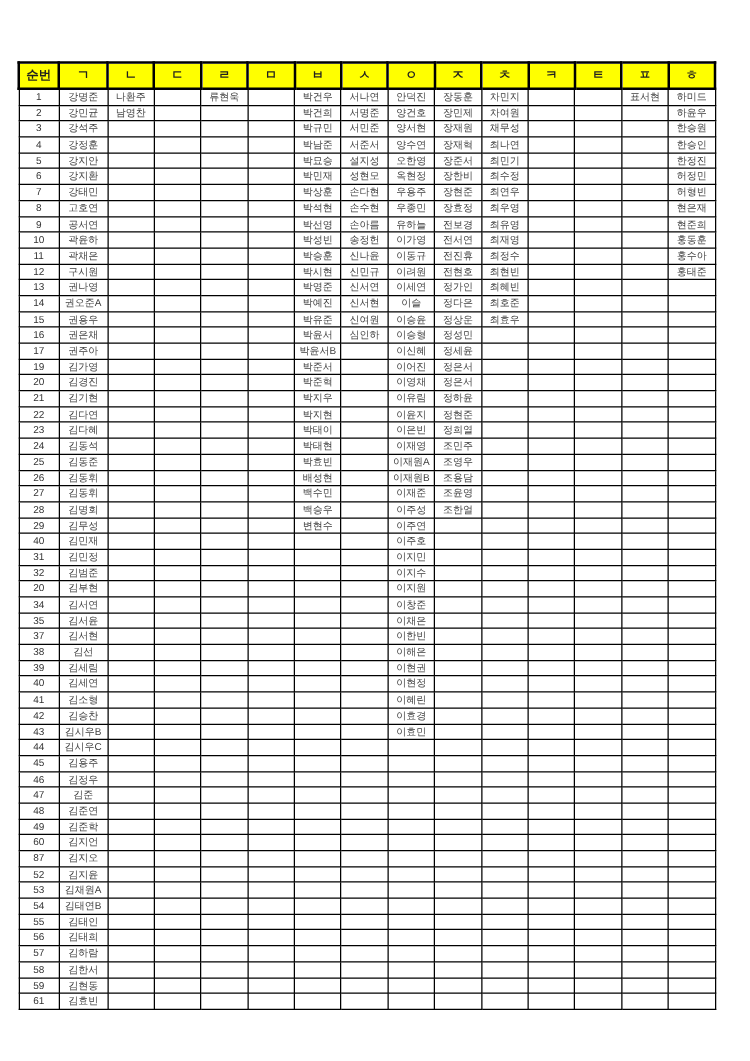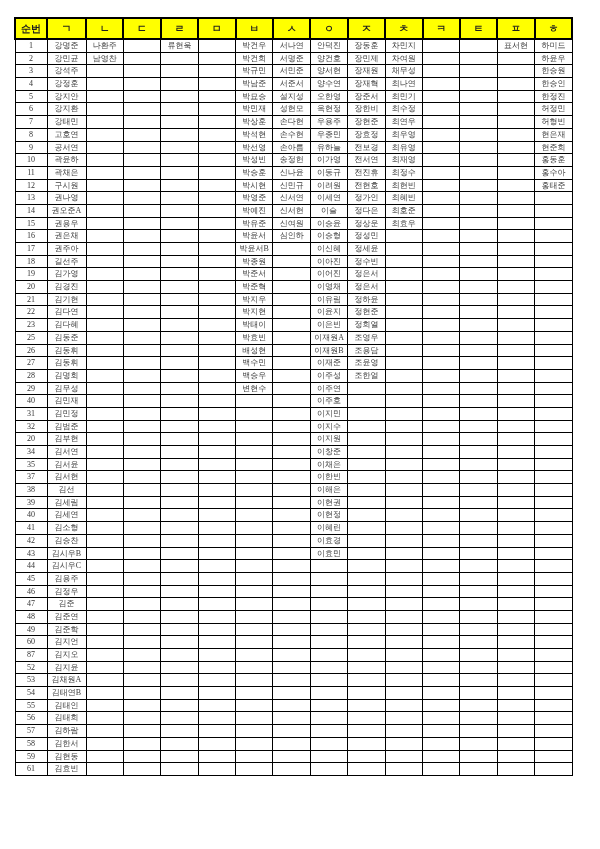--- a/index.html
+++ b/index.html
@@ -10,22 +10,22 @@
     --page-bg:#ffffff;
   }
   *{box-sizing:border-box;}
   html,body{margin:0;padding:0;}
   body{
     width:600px;height:849px;position:relative;overflow:hidden;
     background:var(--page-bg);
     font-family:"Liberation Sans","DejaVu Sans",sans-serif;
   }
   table.roster{
-    position:absolute;left:14px;top:17px;
-    border-collapse:collapse;table-layout:fixed;font-family:Liberation Serif, serif;
+    position:absolute;left:14px;top:49px;
+    border-collapse:collapse;table-layout:fixed;
   }
   table.roster th, table.roster td{
     border:1px solid var(--border);
     padding:0;margin:0;
     text-align:center;vertical-align:middle;
     overflow:hidden;white-space:nowrap;
   }
   table.roster thead th{
     background:var(--header-bg);
     color:var(--header-text);
@@ -366,37 +366,20 @@
         <td></td>
         <td>이신혜</td>
         <td>정세윤</td>
         <td></td>
         <td></td>
         <td></td>
         <td></td>
         <td></td>
       </tr>
       <tr>
-        <td class="rownum">18</td>
-        <td>길선주</td>
-        <td></td>
-        <td></td>
-        <td></td>
-        <td></td>
-        <td>박종원</td>
-        <td></td>
-        <td>이아진</td>
-        <td>정수빈</td>
-        <td></td>
-        <td></td>
-        <td></td>
-        <td></td>
-        <td></td>
-      </tr>
-      <tr>
         <td class="rownum">19</td>
         <td>김가영</td>
         <td></td>
         <td></td>
         <td></td>
         <td></td>
         <td>박준서</td>
         <td></td>
         <td>이어진</td>
         <td>정은서</td>
@@ -461,20 +444,37 @@
         <td class="rownum">23</td>
         <td>김다혜</td>
         <td></td>
         <td></td>
         <td></td>
         <td></td>
         <td>박태이</td>
         <td></td>
         <td>이은빈</td>
         <td>정희열</td>
+        <td></td>
+        <td></td>
+        <td></td>
+        <td></td>
+        <td></td>
+      </tr>
+      <tr>
+        <td class="rownum">24</td>
+        <td>김동석</td>
+        <td></td>
+        <td></td>
+        <td></td>
+        <td></td>
+        <td>박태현</td>
+        <td></td>
+        <td>이재영</td>
+        <td>조민주</td>
         <td></td>
         <td></td>
         <td></td>
         <td></td>
         <td></td>
       </tr>
       <tr>
         <td class="rownum">25</td>
         <td>김동준</td>
         <td></td>

